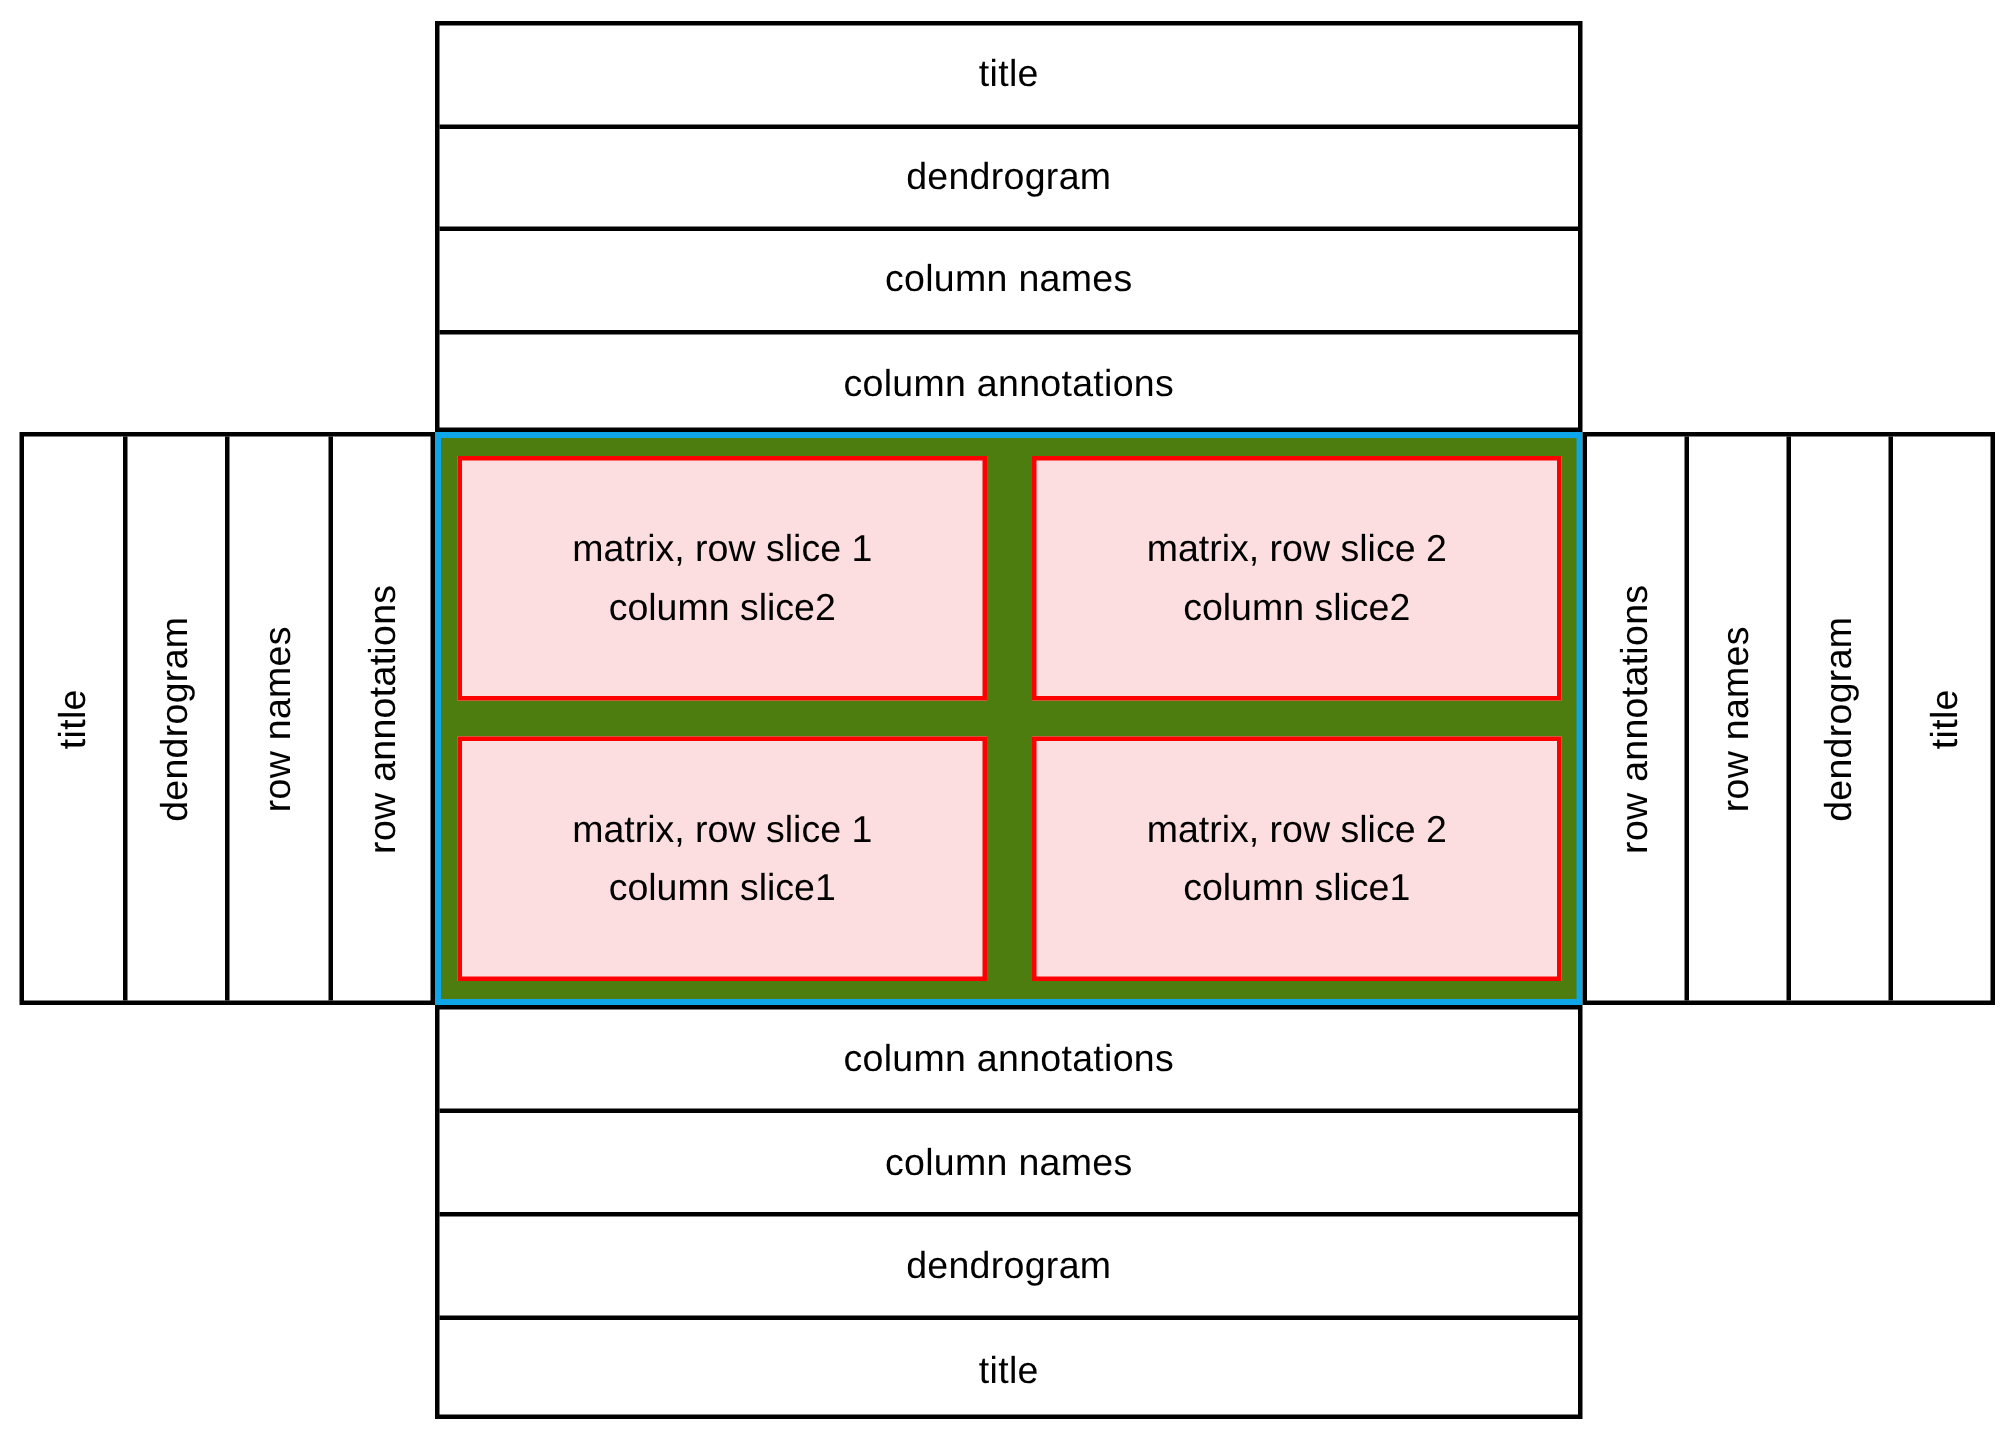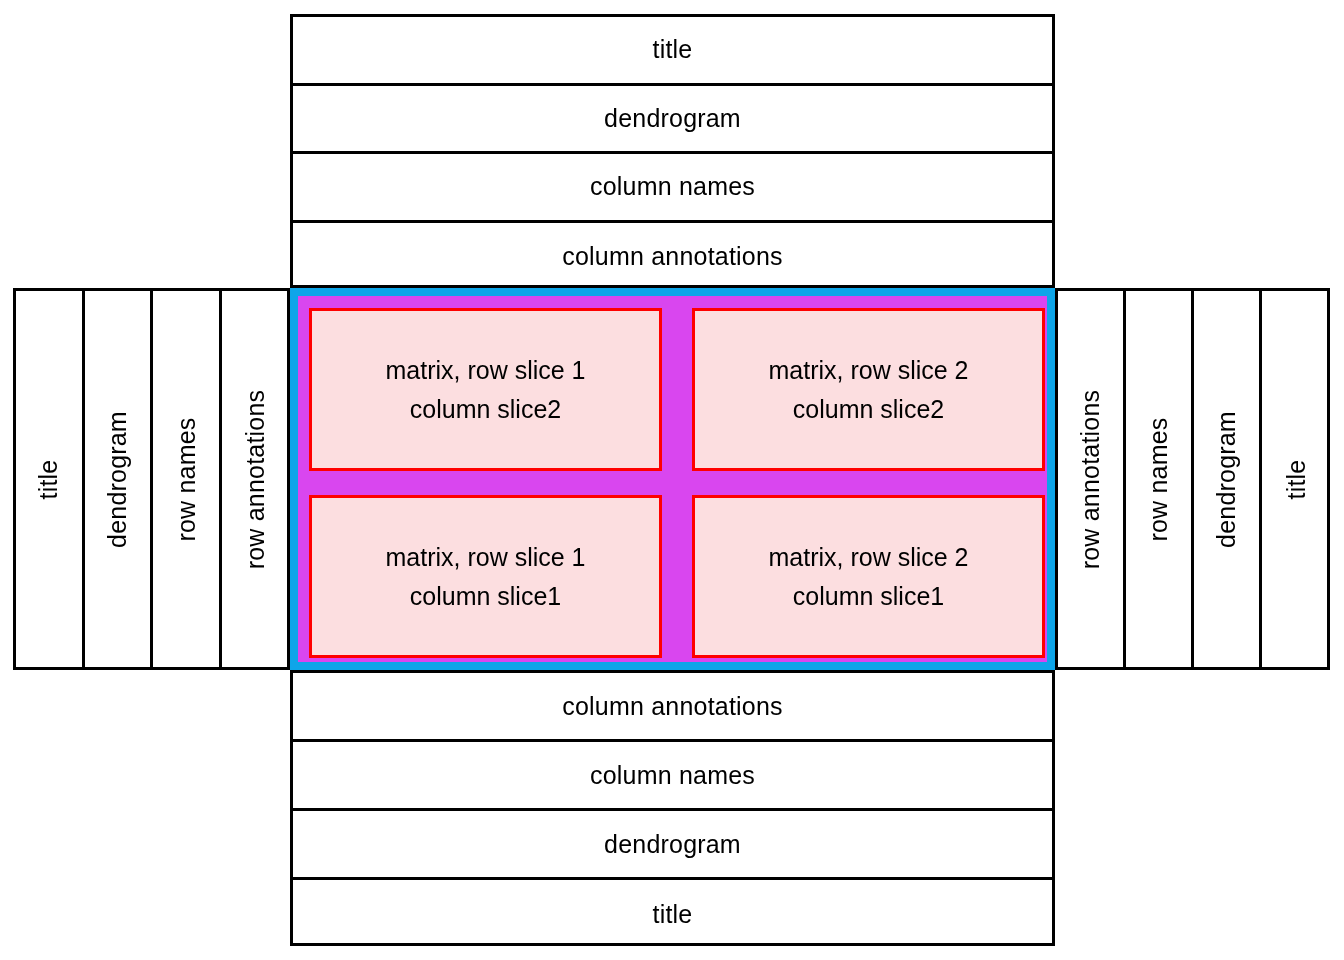--- a/index.html
+++ b/index.html
@@ -62,22 +62,22 @@
     line-height: 1;
     letter-spacing: 0.2px;
     white-space: nowrap;
     transform: rotate(-90deg);
   }
 
   
   #matrix-region {
     position: absolute;
     box-sizing: border-box;
-    border: 8px solid #0ea5e9;
-    background: #d946ef;
+    border: 4px solid #0ea5e9;
+    background: #4d7c0f;
   }
 
   .matrix-cell {
     position: absolute;
     box-sizing: border-box;
     border: 3px solid #ff0000;
     background: #fcdee0;
     display: flex;
     flex-direction: column;
     align-items: center;

